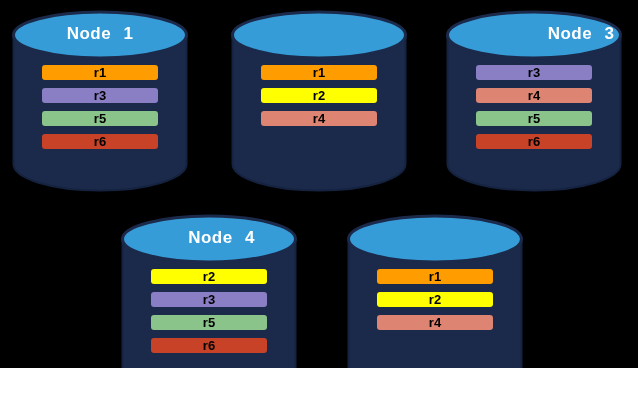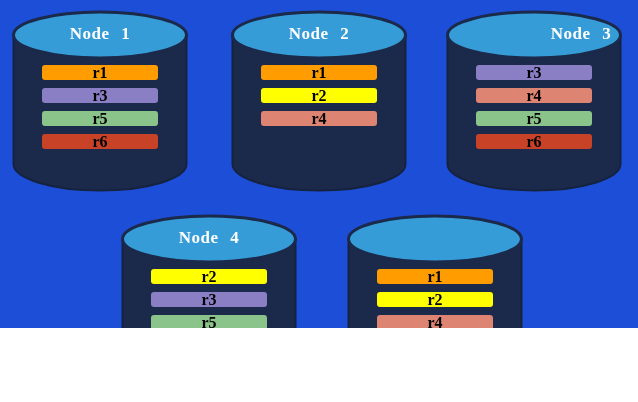--- a/index.html
+++ b/index.html
@@ -1,21 +1,21 @@
 <!DOCTYPE html>
 <html><head>
 <meta charset="utf-8">
 <style>
   html, body { margin: 0; padding: 0; background: #ffffff; }
   #canvas {
     position: relative;
     width: 638px;
-    height: 328px;
-    background: #1d4ed8;
-    font-family: Liberation Serif, serif;
+    height: 368px;
+    background: #000000;
+    font-family: Liberation Sans, sans-serif;
     overflow: hidden;
   }
   .node { position: absolute; width: 176px; height: 184px; }
   .cylinder { position: absolute; left: 0; top: 0; width: 176px; height: 184px; }
   .node-label {
     position: absolute;
     left: 0; top: 16px;
     width: 100%;
     text-align: center;
     color: #ffffff;
@@ -28,21 +28,21 @@
     position: absolute;
     left: 30px;
     top: 57px;
     width: 116px;
   }
   .bar {
     height: 15px;
     margin-bottom: 8px;
     border-radius: 3px;
     text-align: center;
-    font-size: 16px;
+    font-size: 13px;
     font-weight: bold;
     line-height: 15px;
     color: #000000;
   }
 </style>
 </head>
 <body>
 
 <div id="canvas">
   <div class="node" style="left: 12px; top: 8px;">
@@ -57,21 +57,20 @@
         <div class="bar" style="background: rgb(139, 196, 138); color: rgb(0, 0, 0);">r5</div>
         <div class="bar" style="background: rgb(200, 66, 39); color: rgb(0, 0, 0);">r6</div>
       </div>
   </div>
 
   <div class="node" style="left: 231px; top: 8px;">
     <svg class="cylinder" viewBox="0 0 176 184" xmlns="http://www.w3.org/2000/svg">
       <path class="cyl-body" d="M1.5,27 L1.5,156 C1.5,170.5 40,182.5 88,182.5 C136,182.5 174.5,170.5 174.5,156 L174.5,27 Z" stroke-width="2" fill="#1B2A4A" stroke="#152340"></path>
       <ellipse class="cyl-top" cx="88" cy="27" rx="86.5" ry="23" stroke-width="3" fill="#369CD8" stroke="#1B2A4A"></ellipse>
     </svg>
-    <div class="node-label" style="color: rgb(255, 255, 255);">Node 2</div>
     <div class="bars">
         <div class="bar" style="background: rgb(255, 157, 0); color: rgb(0, 0, 0);">r1</div>
         <div class="bar" style="background: rgb(255, 255, 0); color: rgb(0, 0, 0);">r2</div>
         <div class="bar" style="background: rgb(221, 132, 115); color: rgb(0, 0, 0);">r4</div>
       </div>
   </div>
 
   <div class="node" style="left: 446px; top: 8px;">
     <svg class="cylinder" viewBox="0 0 176 184" xmlns="http://www.w3.org/2000/svg">
       <path class="cyl-body" d="M1.5,27 L1.5,156 C1.5,170.5 40,182.5 88,182.5 C136,182.5 174.5,170.5 174.5,156 L174.5,27 Z" stroke-width="2" fill="#1B2A4A" stroke="#152340"></path>
@@ -79,21 +78,21 @@
     </svg>
     <div class="node-label" style="color: rgb(255, 255, 255); margin-left: 47px;">Node 3</div>
     <div class="bars">
         <div class="bar" style="background: rgb(138, 127, 196); color: rgb(0, 0, 0);">r3</div>
         <div class="bar" style="background: rgb(221, 132, 115); color: rgb(0, 0, 0);">r4</div>
         <div class="bar" style="background: rgb(139, 196, 138); color: rgb(0, 0, 0);">r5</div>
         <div class="bar" style="background: rgb(200, 66, 39); color: rgb(0, 0, 0);">r6</div>
       </div>
   </div>
 
-  <div class="node" style="left: 121px; top: 212px;">
+  <div class="node" style="left: 121px; top: 212px; padding-left: 25px;">
     <svg class="cylinder" viewBox="0 0 176 184" xmlns="http://www.w3.org/2000/svg">
       <path class="cyl-body" d="M1.5,27 L1.5,156 C1.5,170.5 40,182.5 88,182.5 C136,182.5 174.5,170.5 174.5,156 L174.5,27 Z" stroke-width="2" fill="#1B2A4A" stroke="#152340"></path>
       <ellipse class="cyl-top" cx="88" cy="27" rx="86.5" ry="23" stroke-width="3" fill="#369CD8" stroke="#1B2A4A"></ellipse>
     </svg>
     <div class="node-label" style="color: rgb(255, 255, 255);">Node 4</div>
     <div class="bars">
         <div class="bar" style="background: rgb(255, 255, 0); color: rgb(0, 0, 0);">r2</div>
         <div class="bar" style="background: rgb(138, 127, 196); color: rgb(0, 0, 0);">r3</div>
         <div class="bar" style="background: rgb(139, 196, 138); color: rgb(0, 0, 0);">r5</div>
         <div class="bar" style="background: rgb(200, 66, 39); color: rgb(0, 0, 0);">r6</div>

